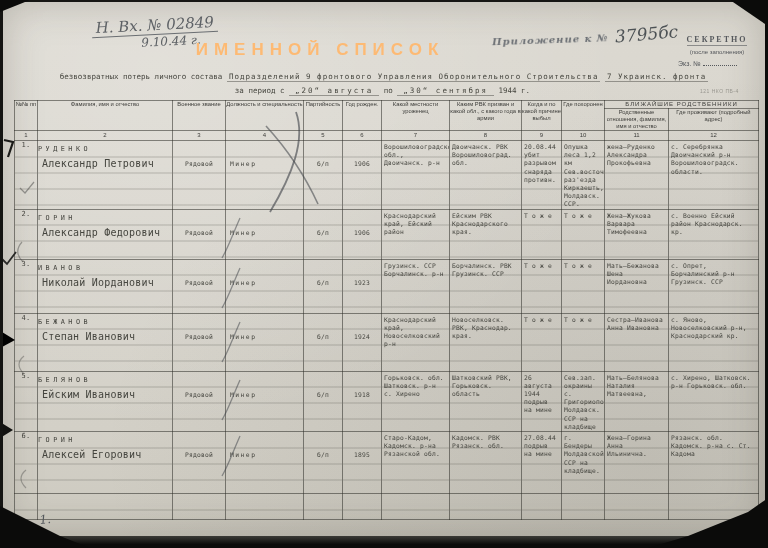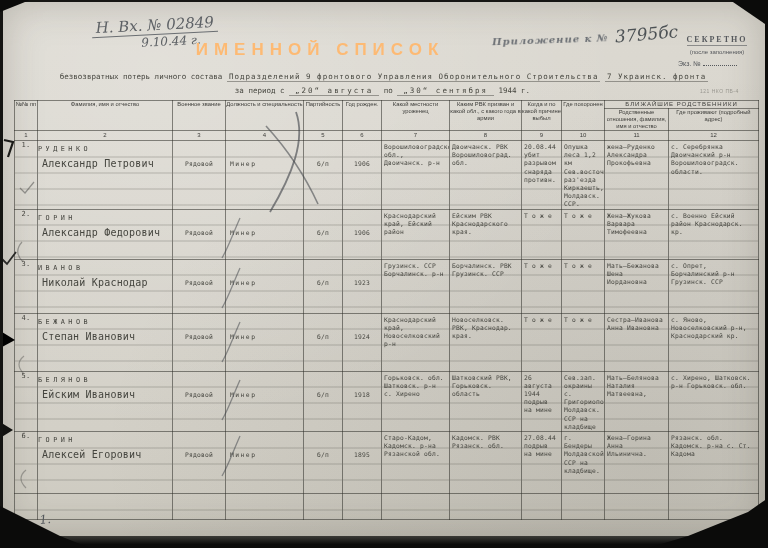--- a/index.html
+++ b/index.html
@@ -238,21 +238,21 @@
           <div class="topcell">Жена—Жукова Варвара Тимофеевна</div>
         </td>
     <td>
           <div class="topcell">с. Военно Ейский район Краснодарск. кр.</div>
         </td>
       </tr>
       <tr style="height: 54px;">
         <td class="c-num">3.</td>
     <td>
       <div class="surname">ИВАНОВ</div>
-      <div class="gname">Николай Краснодар</div>
+      <div class="gname">Николай Иорданович</div>
     </td>
     <td>
           <div class="mid">Рядовой</div>
         </td>
     <td>
           <div class="mid-l">Минер</div>
         </td>
     <td>
           <div class="mid">б/п</div>
         </td>

